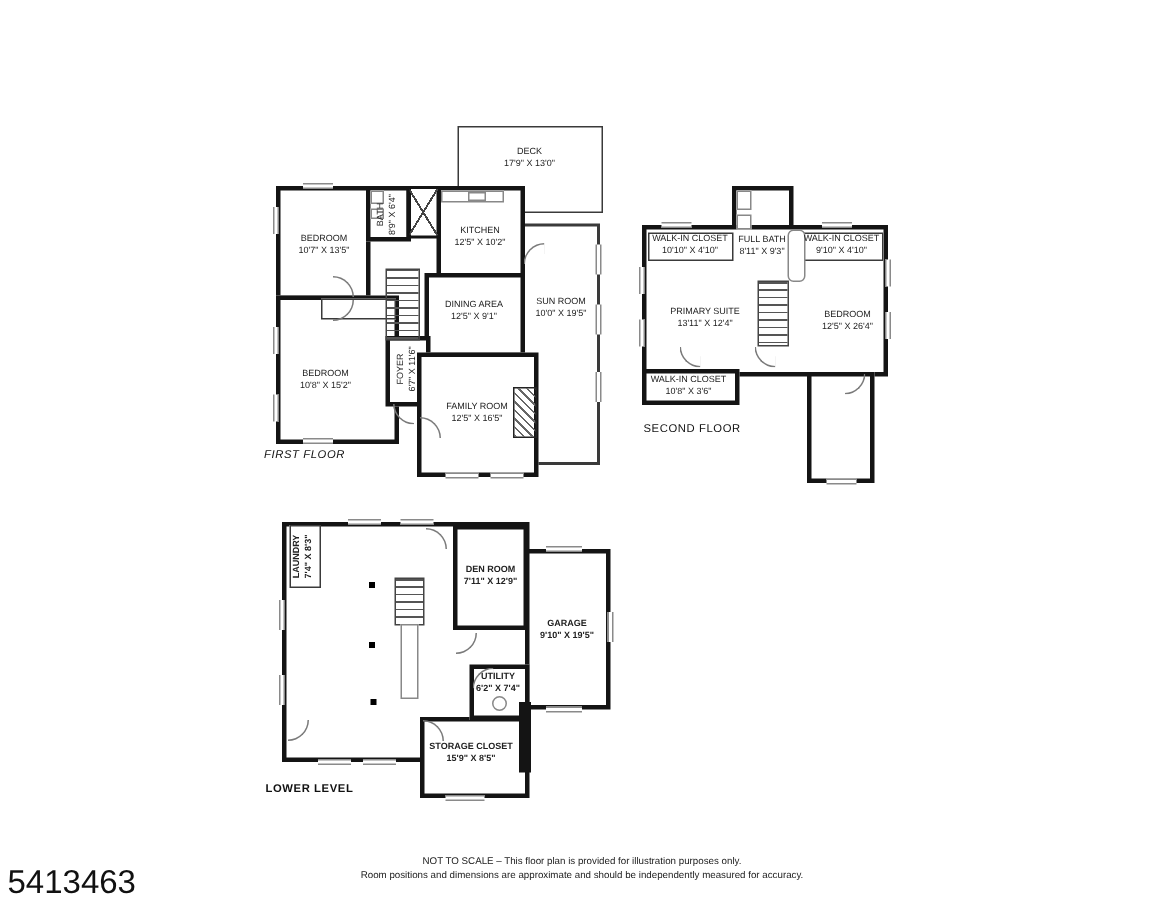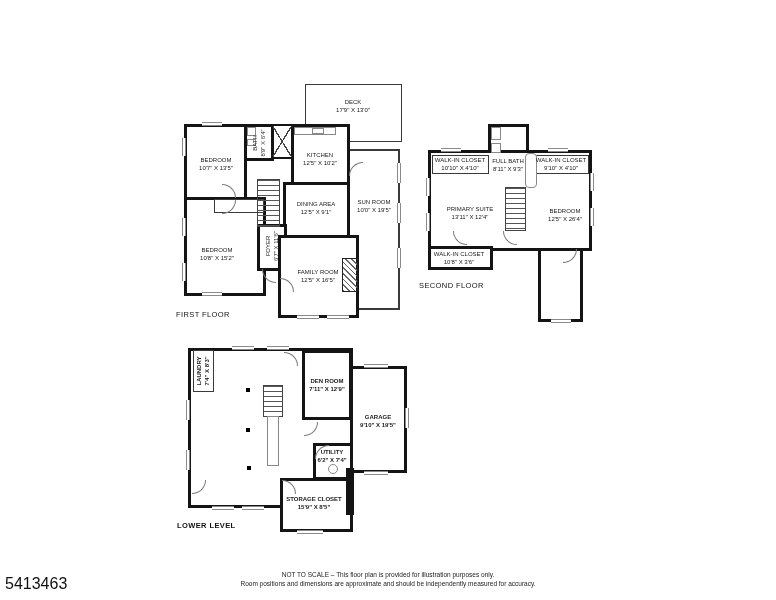--- a/index.html
+++ b/index.html
@@ -24,21 +24,21 @@
   .win-v{position:absolute;width:4px;background:#fff;border-left:1px solid #8a8a8a;
      border-right:1px solid #8a8a8a;box-sizing:border-box;z-index:4;}
   .post{position:absolute;width:4px;height:4px;background:#000;z-index:3;}
   .wallseg{position:absolute;background:#141414;z-index:3;}
   .fixture{position:absolute;border:1px solid #888;background:#fff;box-sizing:border-box;z-index:2;}
   .tub{border-radius:4px;}
   .circle{border-radius:50%;}
   .arc{position:absolute;width:14px;height:14px;border:solid #7a7a7a;border-width:1px 0 0 1px;
      border-top-left-radius:100%;box-sizing:border-box;z-index:2;}
   .r90{transform:rotate(90deg);} .r180{transform:rotate(180deg);} .r270{transform:rotate(270deg);}
-  #listing-id{position:absolute;left:5px;top:575px;font-size:16px;color:#111;z-index:6;}
+  #listing-id{position:absolute;left:5px;top:575px;font-size:22px;color:#111;z-index:6;}
   #footer-text{position:absolute;left:0;right:0;top:571px;text-align:center;font-size:6.5px;
      line-height:8.5px;color:#222;z-index:6;}
 </style>
 </head>
 <body>
 
 <div class="plan" style="left:172px;top:78px;width:240px;height:250px;">
   <div class="room thin" style="left:133px;top:6px;width:97px;height:58px;"></div>
   <div class="room thin" style="left:175px;top:71px;width:53px;height:161px;border-width:2px;"></div>
   <div class="room" style="left:12px;top:46px;width:63px;height:76px;"></div>
@@ -105,21 +105,21 @@
     <div>10'8" X 15'2"</div>
   </div>
   <div class="lbl vert" style="left:100px;top:168px;">
     <div>FOYER</div>
     <div>6'7" X 11'6"</div>
   </div>
   <div class="lbl" style="left:146px;top:198px;">
     <div>FAMILY ROOM</div>
     <div>12'5" X 16'5"</div>
   </div>
-  <div class="floor-title" style="left:4px;top:232px;">FIRST FLOOR</div>
+  <div class="floor-title" style="left:4px;top:220px;font-style:italic;">FIRST FLOOR</div>
 </div>
 
 <div class="plan" style="left:413px;top:118px;width:190px;height:215px;">
   <div class="room" style="left:75px;top:6px;width:41px;height:36px;"></div>
   <div class="room" style="left:15px;top:32px;width:164px;height:101px;"></div>
   <div class="room" style="left:15px;top:128px;width:65px;height:24px;"></div>
   <div class="room" style="left:125px;top:130px;width:45px;height:74px;"></div>
   <div class="room thin" style="left:19px;top:37px;width:57px;height:19px;"></div>
   <div class="room thin" style="left:121px;top:37px;width:55px;height:19px;"></div>
 
@@ -157,21 +157,21 @@
     <div>13'11" X 12'4"</div>
   </div>
   <div class="lbl" style="left:152px;top:97px;">
     <div>BEDROOM</div>
     <div>12'5" X 26'4"</div>
   </div>
   <div class="lbl" style="left:46px;top:140px;">
     <div>WALK-IN CLOSET</div>
     <div>10'8" X 3'6"</div>
   </div>
-  <div class="floor-title" style="left:6px;top:163px;text-align:right;">SECOND FLOOR</div>
+  <div class="floor-title" style="left:16px;top:163px;text-align:right;">SECOND FLOOR</div>
 </div>
 
 <div class="plan" style="left:172px;top:340px;width:245px;height:200px;font-weight:bold;">
   <div class="room" style="left:16px;top:8px;width:165px;height:160px;"></div>
   <div class="room" style="left:108px;top:138px;width:73px;height:54px;"></div>
   <div class="room thin" style="left:21px;top:10px;width:21px;height:42px;"></div>
   <div class="room" style="left:130px;top:10px;width:50px;height:70px;"></div>
   <div class="room" style="left:178px;top:26px;width:57px;height:107px;"></div>
   <div class="room" style="left:141px;top:103px;width:40px;height:37px;"></div>
 

